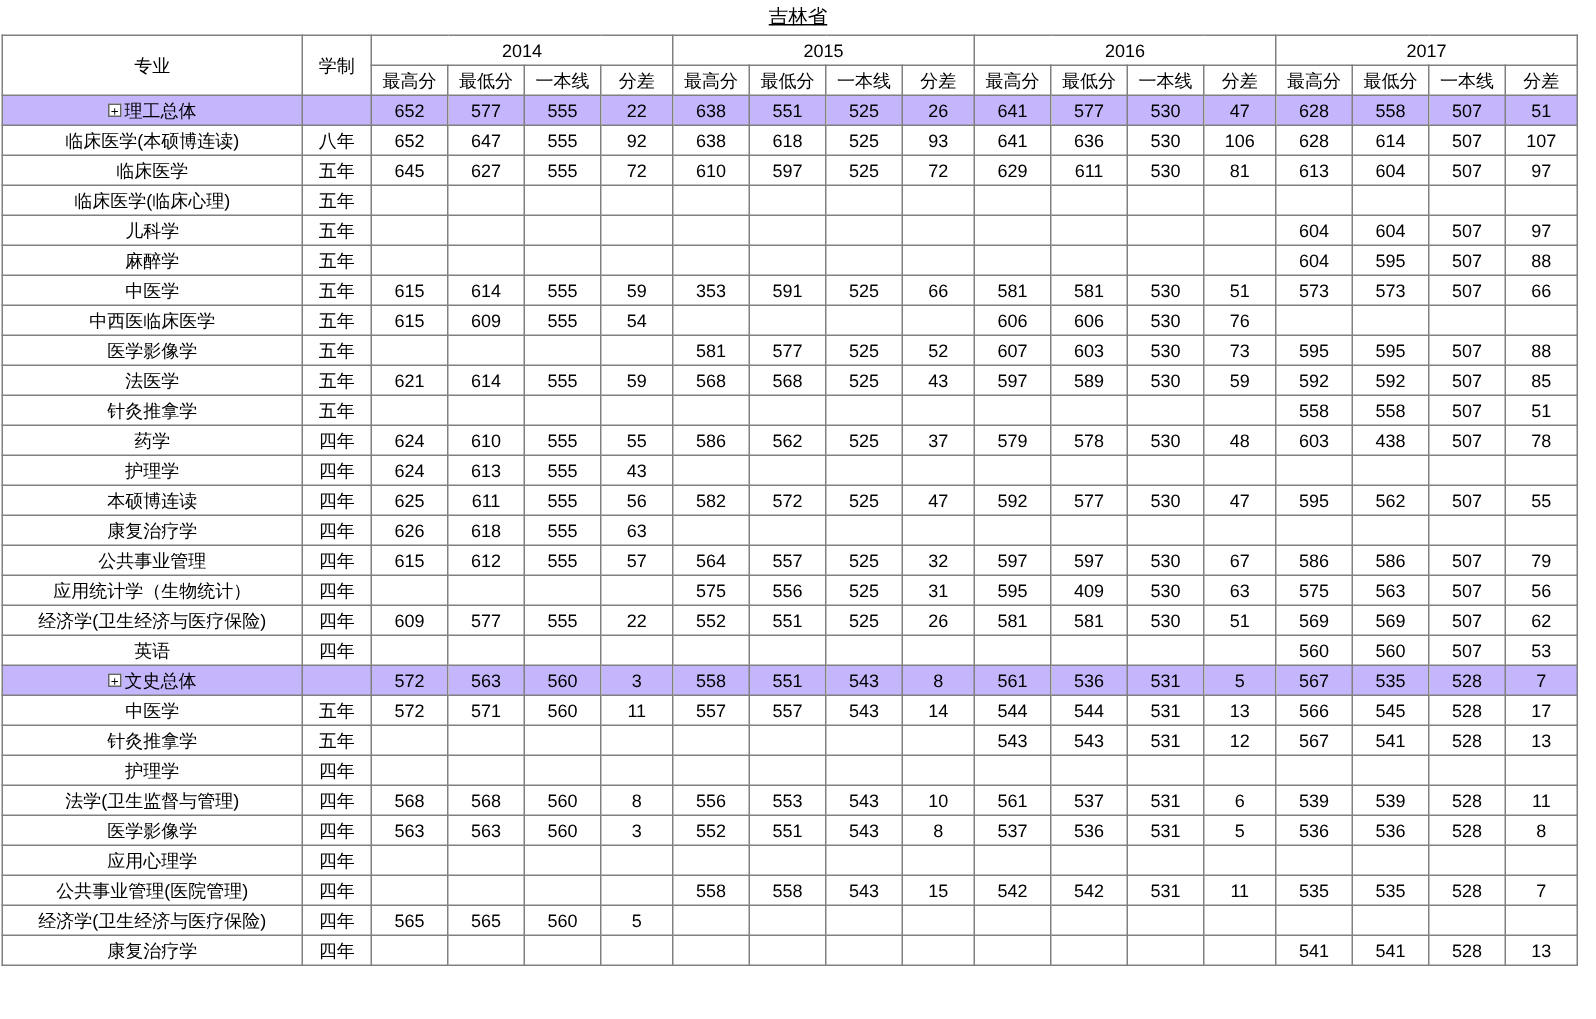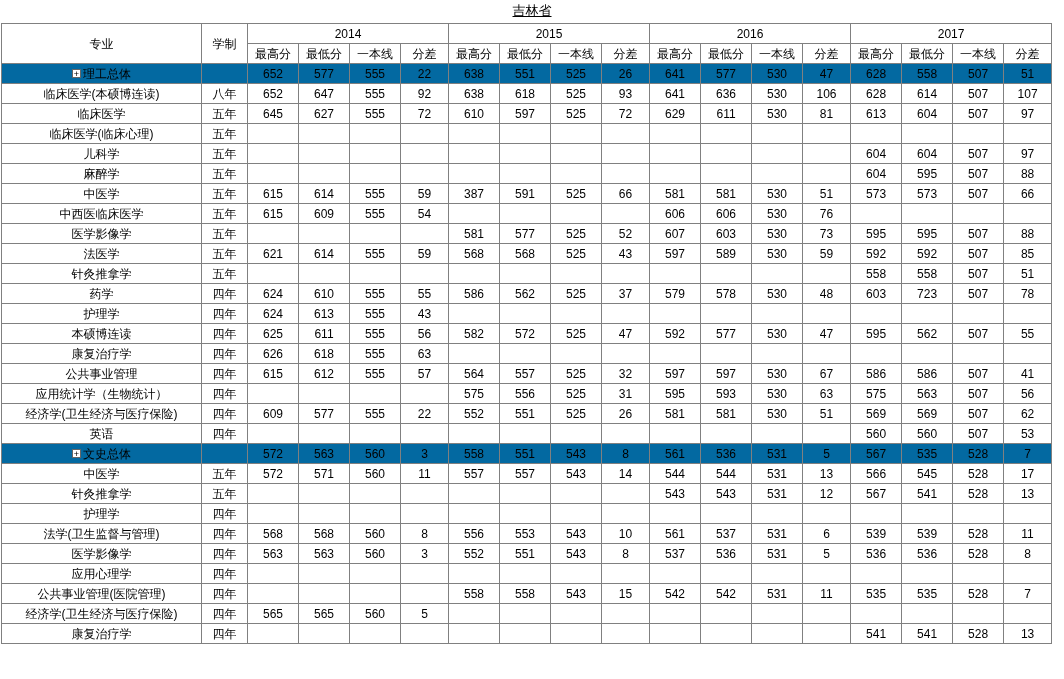--- a/index.html
+++ b/index.html
@@ -38,21 +38,21 @@
     padding: 0 2px;
     text-align: center;
     white-space: nowrap;
     overflow: hidden;
   }
   td.major-cell {
     text-align: left;
     padding-left: 3px;
   }
   tr.total-row td {
-    background: #0369a1;
+    background: #c4b5fd;
   }
   .plus-box {
     display: inline-block;
     width: 9px;
     height: 9px;
     line-height: 8px;
     border: 1px solid #666;
     font-size: 9px;
     text-align: center;
     margin-right: 2px;
@@ -240,21 +240,21 @@
         <td>507</td>
         <td>88</td>
       </tr>
       <tr>
         <td class="major-cell"><span>中医学</span></td>
         <td>五年</td>
         <td>615</td>
         <td>614</td>
         <td>555</td>
         <td>59</td>
-        <td>387</td>
+        <td>353</td>
         <td>591</td>
         <td>525</td>
         <td>66</td>
         <td>581</td>
         <td>581</td>
         <td>530</td>
         <td>51</td>
         <td>573</td>
         <td>573</td>
         <td>507</td>
@@ -349,21 +349,21 @@
         <td>55</td>
         <td>586</td>
         <td>562</td>
         <td>525</td>
         <td>37</td>
         <td>579</td>
         <td>578</td>
         <td>530</td>
         <td>48</td>
         <td>603</td>
-        <td>723</td>
+        <td>438</td>
         <td>507</td>
         <td>78</td>
       </tr>
       <tr>
         <td class="major-cell"><span>护理学</span></td>
         <td>四年</td>
         <td>624</td>
         <td>613</td>
         <td>555</td>
         <td>43</td>
@@ -431,35 +431,35 @@
         <td>557</td>
         <td>525</td>
         <td>32</td>
         <td>597</td>
         <td>597</td>
         <td>530</td>
         <td>67</td>
         <td>586</td>
         <td>586</td>
         <td>507</td>
-        <td>41</td>
+        <td>79</td>
       </tr>
       <tr>
         <td class="major-cell"><span>应用统计学（生物统计）</span></td>
         <td>四年</td>
         <td></td>
         <td></td>
         <td></td>
         <td></td>
         <td>575</td>
         <td>556</td>
         <td>525</td>
         <td>31</td>
         <td>595</td>
-        <td>593</td>
+        <td>409</td>
         <td>530</td>
         <td>63</td>
         <td>575</td>
         <td>563</td>
         <td>507</td>
         <td>56</td>
       </tr>
       <tr>
         <td class="major-cell"><span>经济学(卫生经济与医疗保险)</span></td>
         <td>四年</td>

